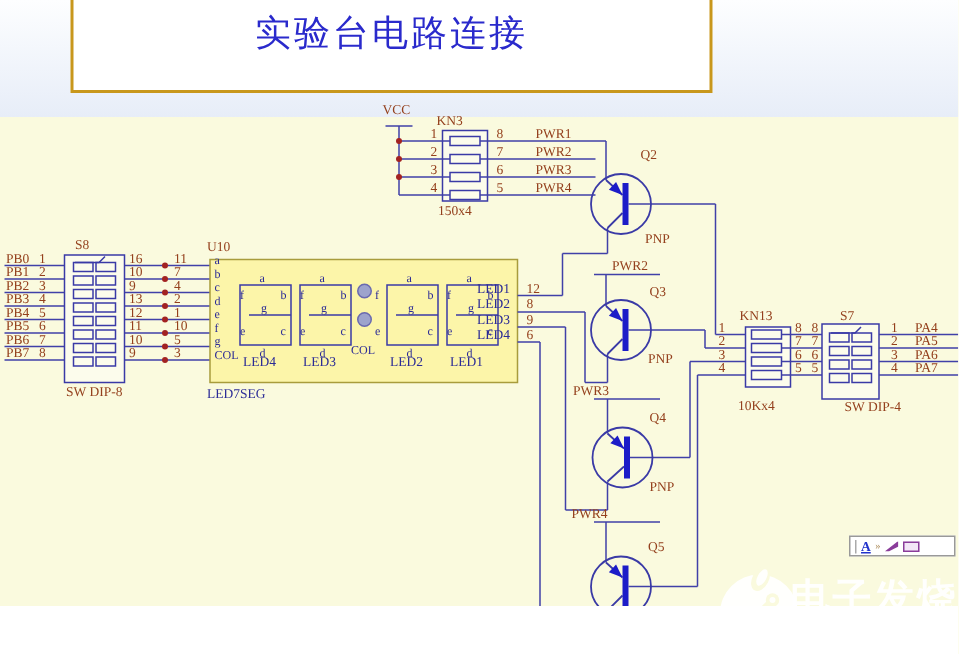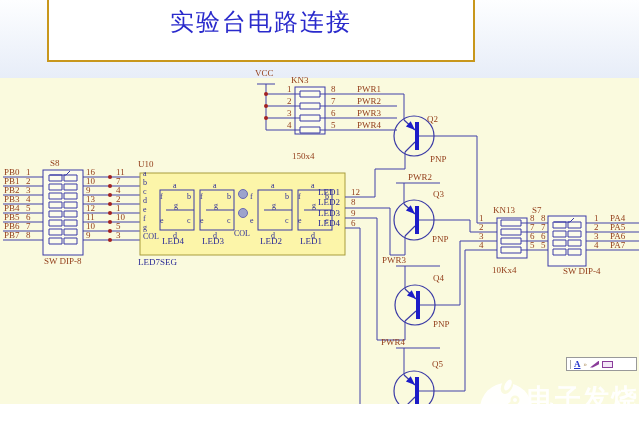--- a/index.html
+++ b/index.html
@@ -361,27 +361,27 @@
     <span class="t navy" style="left:2px;top:237px">LED1</span>
   </div>
   <span class="t navy seg" style="left:234px;top:229px">COL</span>
 
   <span class="t" style="left:50px;top:159px">S8</span>
   <span class="t" style="left:44px;top:257px">SW DIP-8</span>
   <span class="t" style="left:138px;top:160px">U10</span>
   <span class="t navy" style="left:138px;top:258px">LED7SEG</span>
   <span class="t" style="left:255px;top:69px">VCC</span>
   <span class="t" style="left:291px;top:76px">KN3</span>
-  <span class="t" style="left:292px;top:152px">150x4</span>
+  <span class="t" style="left:292px;top:136px">150x4</span>
   <span class="t" style="left:493px;top:206px">KN13</span>
   <span class="t" style="left:492px;top:266px">10Kx4</span>
-  <span class="t" style="left:532px;top:206px">S7</span>
+  <span class="t" style="left:560px;top:206px">S7</span>
   <span class="t" style="left:563px;top:267px">SW DIP-4</span>
 
-  <span class="t" style="left:427px;top:115px">Q2</span>
+  <span class="t" style="left:427px;top:99px">Q2</span>
   <span class="t" style="left:430px;top:155px">PNP</span>
   <span class="t" style="left:408px;top:173px">PWR2</span>
   <span class="t" style="left:433px;top:190px">Q3</span>
   <span class="t" style="left:432px;top:235px">PNP</span>
   <span class="t" style="left:382px;top:256px">PWR3</span>
   <span class="t" style="left:433px;top:274px">Q4</span>
   <span class="t" style="left:433px;top:320px">PNP</span>
   <span class="t" style="left:381px;top:338px">PWR4</span>
   <span class="t" style="left:432px;top:360px">Q5</span>
   <span class="t" style="left:432px;top:404px">PNP</span>

